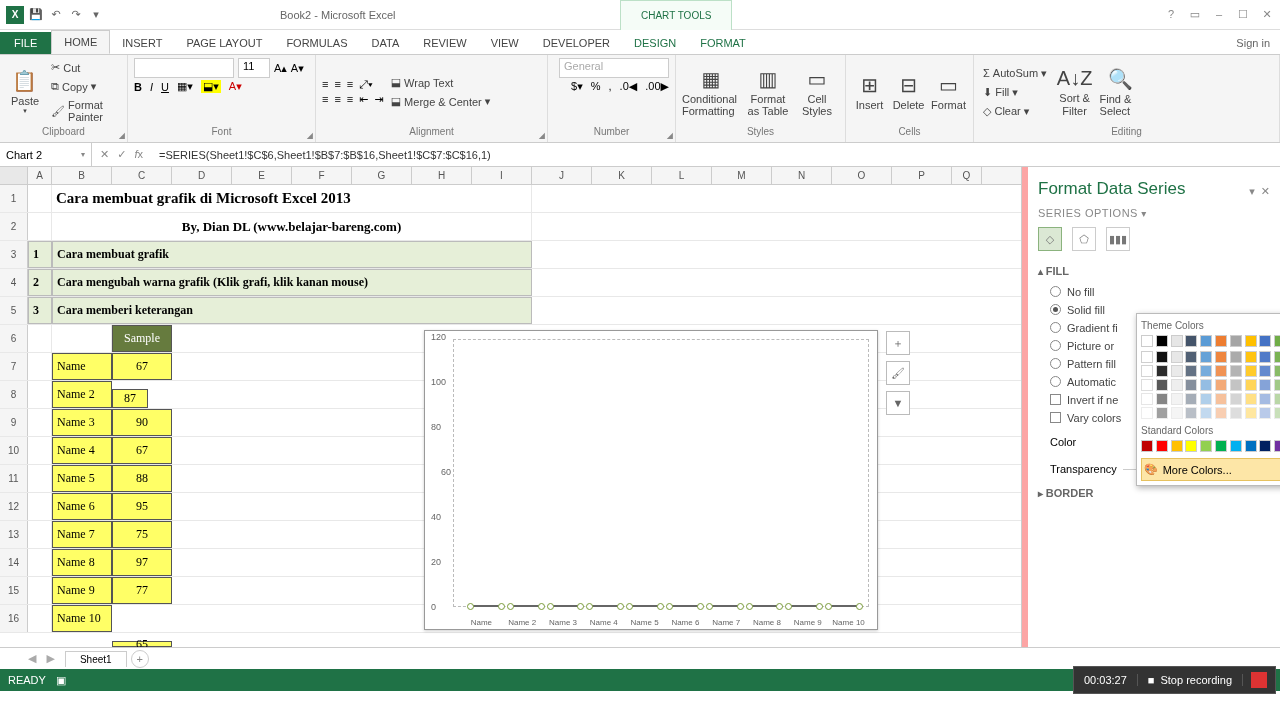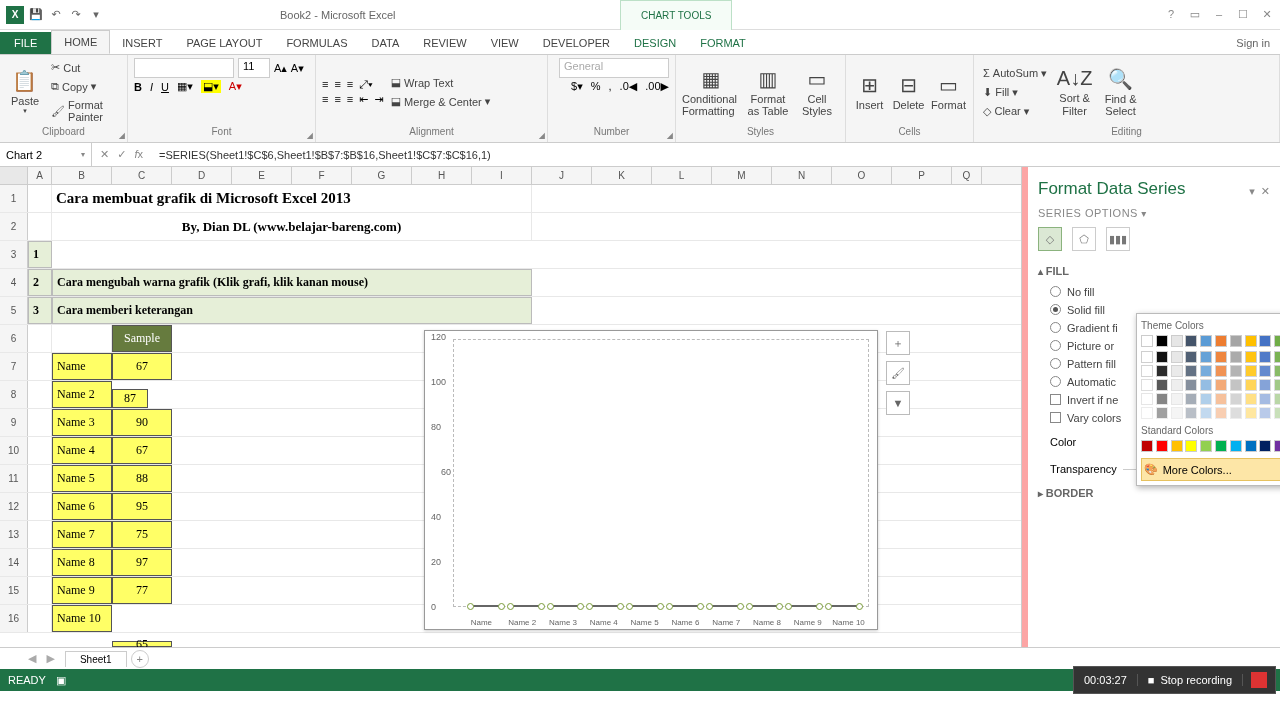--- a/index.html
+++ b/index.html
@@ -246,21 +246,21 @@
         <div class="rbtn">Σ <span>AutoSum</span> ▾</div>
         <div class="rbtn">⬇ <span>Fill</span> ▾</div>
         <div class="rbtn">◇ <span>Clear</span> ▾</div>
       </div>
       <div class="bigbtn" style="width:42px">
           <span class="ic">A↓Z</span>
           <span style="text-align:center;line-height:1.1">Sort &amp; Filter</span>
         </div>
       <div class="bigbtn" style="width:42px">
           <span class="ic">🔍</span>
-          <span style="text-align:center;line-height:1.1">Find &amp; Select</span>
+          <span style="text-align:left;line-height:1.1">Find &amp; Select</span>
         </div>
     </div>
     <div class="rlabel">Editing</div>
   </div>
 </div>
 
 <div class="namebox-row">
   <div class="namebox">
       <span>Chart 2</span>
       <span style="color:#888;font-size:8px">▾</span>
@@ -305,20 +305,21 @@
             <div class="cell title1" style="width: 480px;">Cara membuat grafik di Microsoft Excel 2013</div>
           </div>
           <div class="row">
             <div class="rh">2</div>
             <div class="cell " style="width: 24px;"></div>
             <div class="cell title2" style="width: 480px; justify-content: center;">By, Dian DL (www.belajar-bareng.com)</div>
           </div>
           <div class="row">
             <div class="rh">3</div>
             <div class="cell listcell" style="width: 24px;">1</div>
+            <div class="cell listcell" style="width: 480px;">Cara membuat grafik</div>
           </div>
           <div class="row">
             <div class="rh">4</div>
             <div class="cell listcell" style="width: 24px;">2</div>
             <div class="cell listcell" style="width: 480px;">Cara mengubah warna grafik (Klik grafi, klik kanan mouse)</div>
           </div>
           <div class="row">
             <div class="rh">5</div>
             <div class="cell listcell" style="width: 24px;">3</div>
             <div class="cell listcell" style="width: 480px;">Cara memberi keterangan</div>

